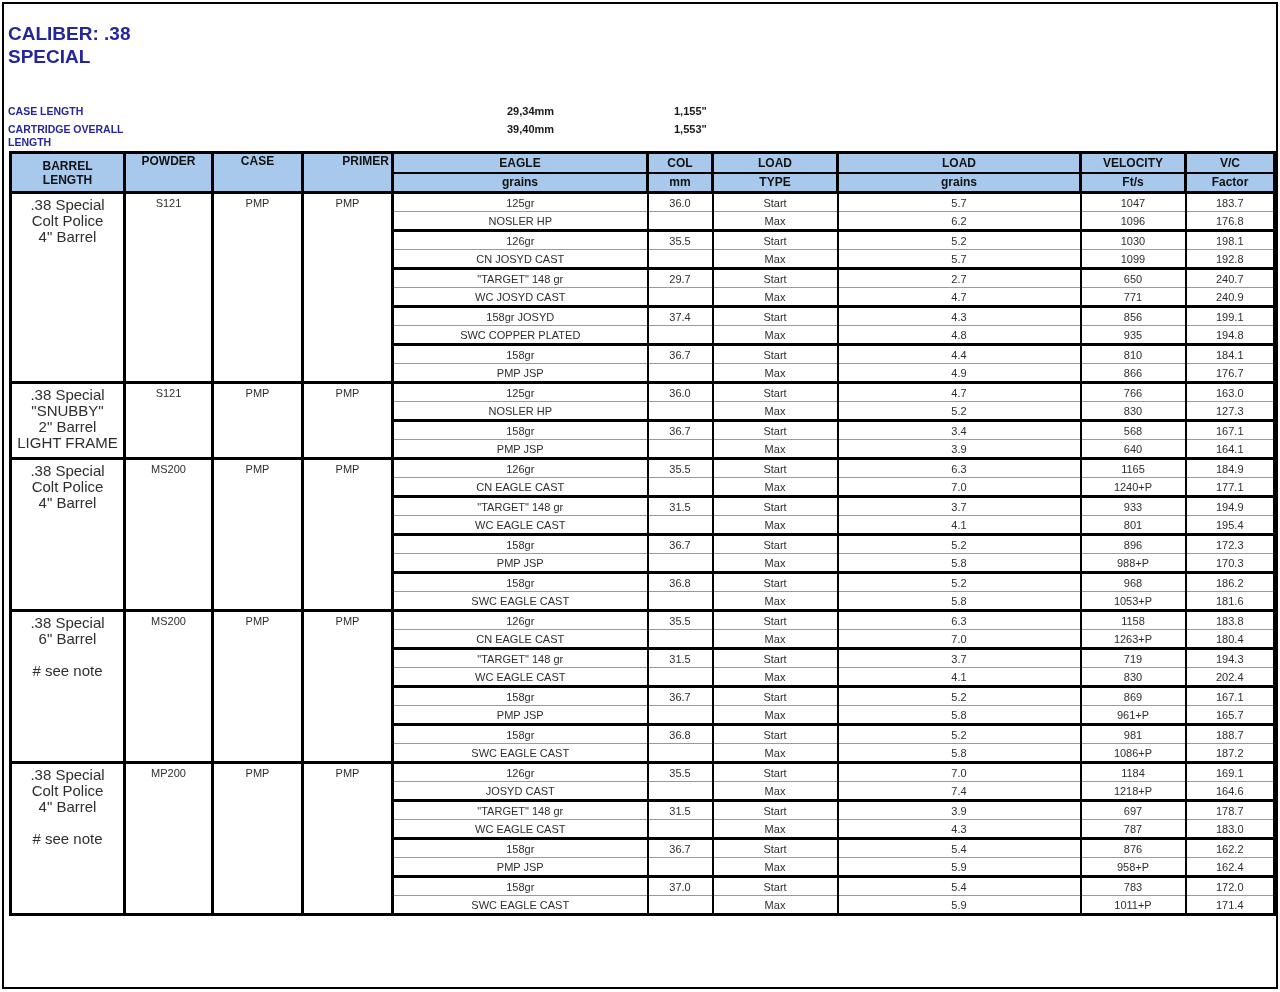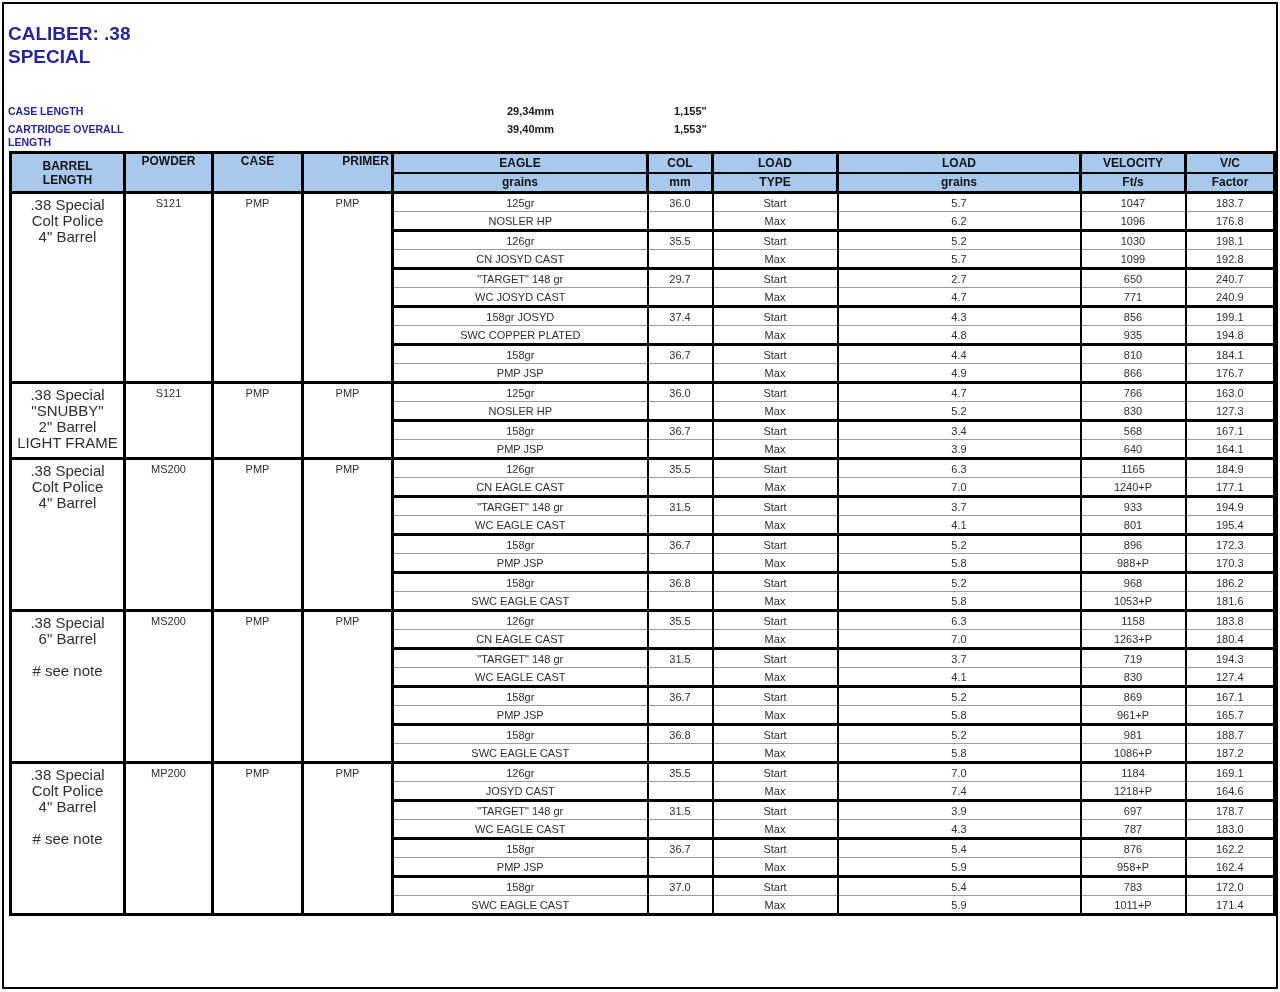--- a/index.html
+++ b/index.html
@@ -355,21 +355,21 @@
           <td>3.7</td>
           <td>719</td>
           <td>194.3</td>
         </tr>
         <tr class="pair-end">
           <td>WC EAGLE CAST</td>
           <td></td>
           <td>Max</td>
           <td>4.1</td>
           <td>830</td>
-          <td>127.4</td>
+          <td>202.4</td>
         </tr>
         <tr class="pair-start">
           <td>158gr</td>
           <td>36.7</td>
           <td>Start</td>
           <td>5.2</td>
           <td>869</td>
           <td>167.1</td>
         </tr>
         <tr class="pair-end">

